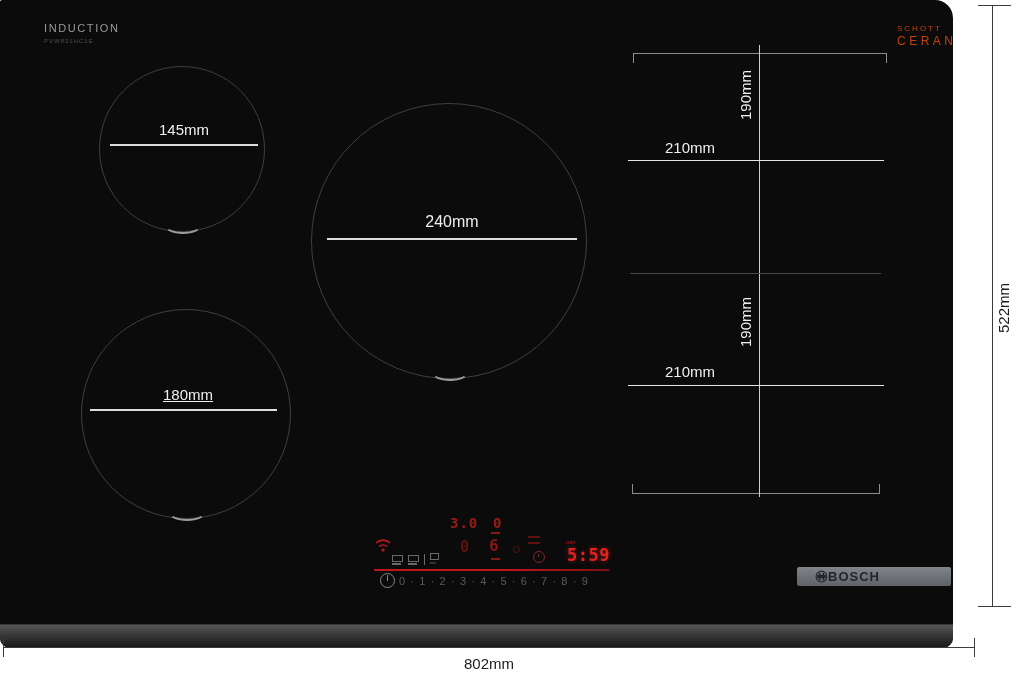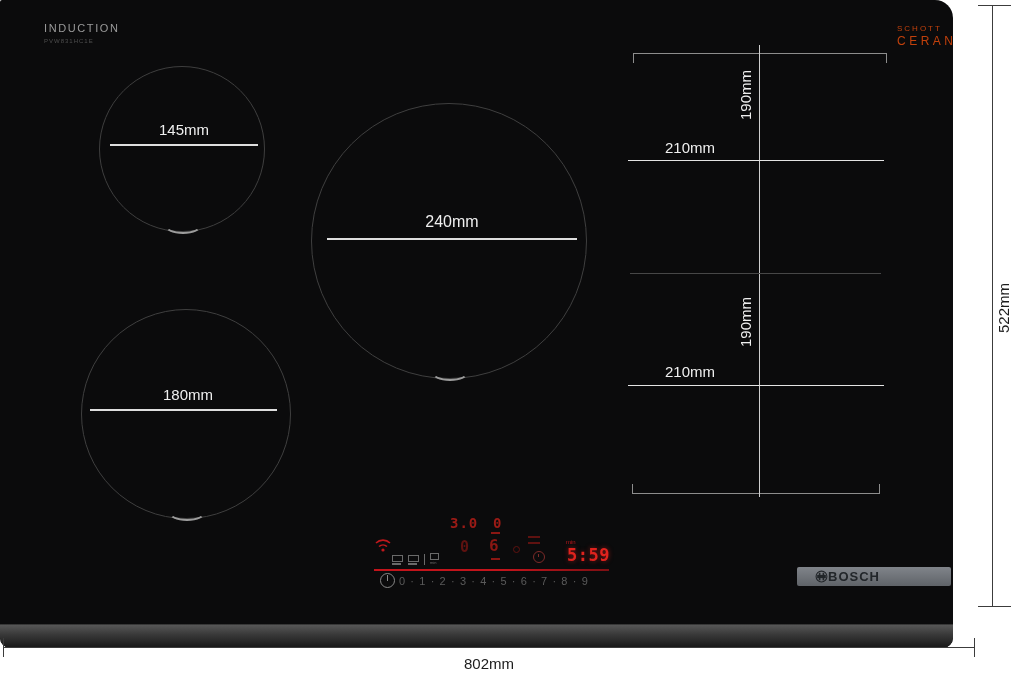--- a/index.html
+++ b/index.html
@@ -72,21 +72,21 @@
     <div class="abs zlabel" style="left:184px;top:121px;font-size:15px;">145mm</div>
     <div class="abs zline" style="left:110px;top:144px;width:148px;"></div>
 
     <div class="abs zone" style="left:311px;top:103px;width:274px;height:274px;"></div>
     <div class="abs notch" style="left:431px;top:363px;width:34px;height:14px;"></div>
     <div class="abs zlabel" style="left:452px;top:213px;font-size:16px;">240mm</div>
     <div class="abs zline" style="left:327px;top:238px;width:250px;"></div>
 
     <div class="abs zone" style="left:81px;top:309px;width:208px;height:208px;"></div>
     <div class="abs notch" style="left:168px;top:503px;width:34px;height:14px;"></div>
-    <div class="abs zlabel" style="left:188px;top:386px;font-size:15px;">180mm</div>
+    <div class="abs zlabel" style="left:188px;top:386px;font-size:15px;text-decoration:underline;">180mm</div>
     <div class="abs zline" style="left:90px;top:409px;width:187px;"></div>
 
     <div class="abs bracket-top" style="left:633px;top:53px;width:252px;height:9px;"></div>
     <div class="abs bracket-bot" style="left:632px;top:484px;width:246px;height:9px;"></div>
     <div class="abs" style="left:759px;top:45px;width:1px;height:452px;background:#cfcfcf;"></div>
 
     <div class="abs vert" style="left:745px;top:95px;">190mm</div>
     <div class="abs zlabel" style="left:690px;top:139px;font-size:15px;">210mm</div>
     <div class="abs thinline" style="left:628px;top:160px;width:256px;"></div>
 

